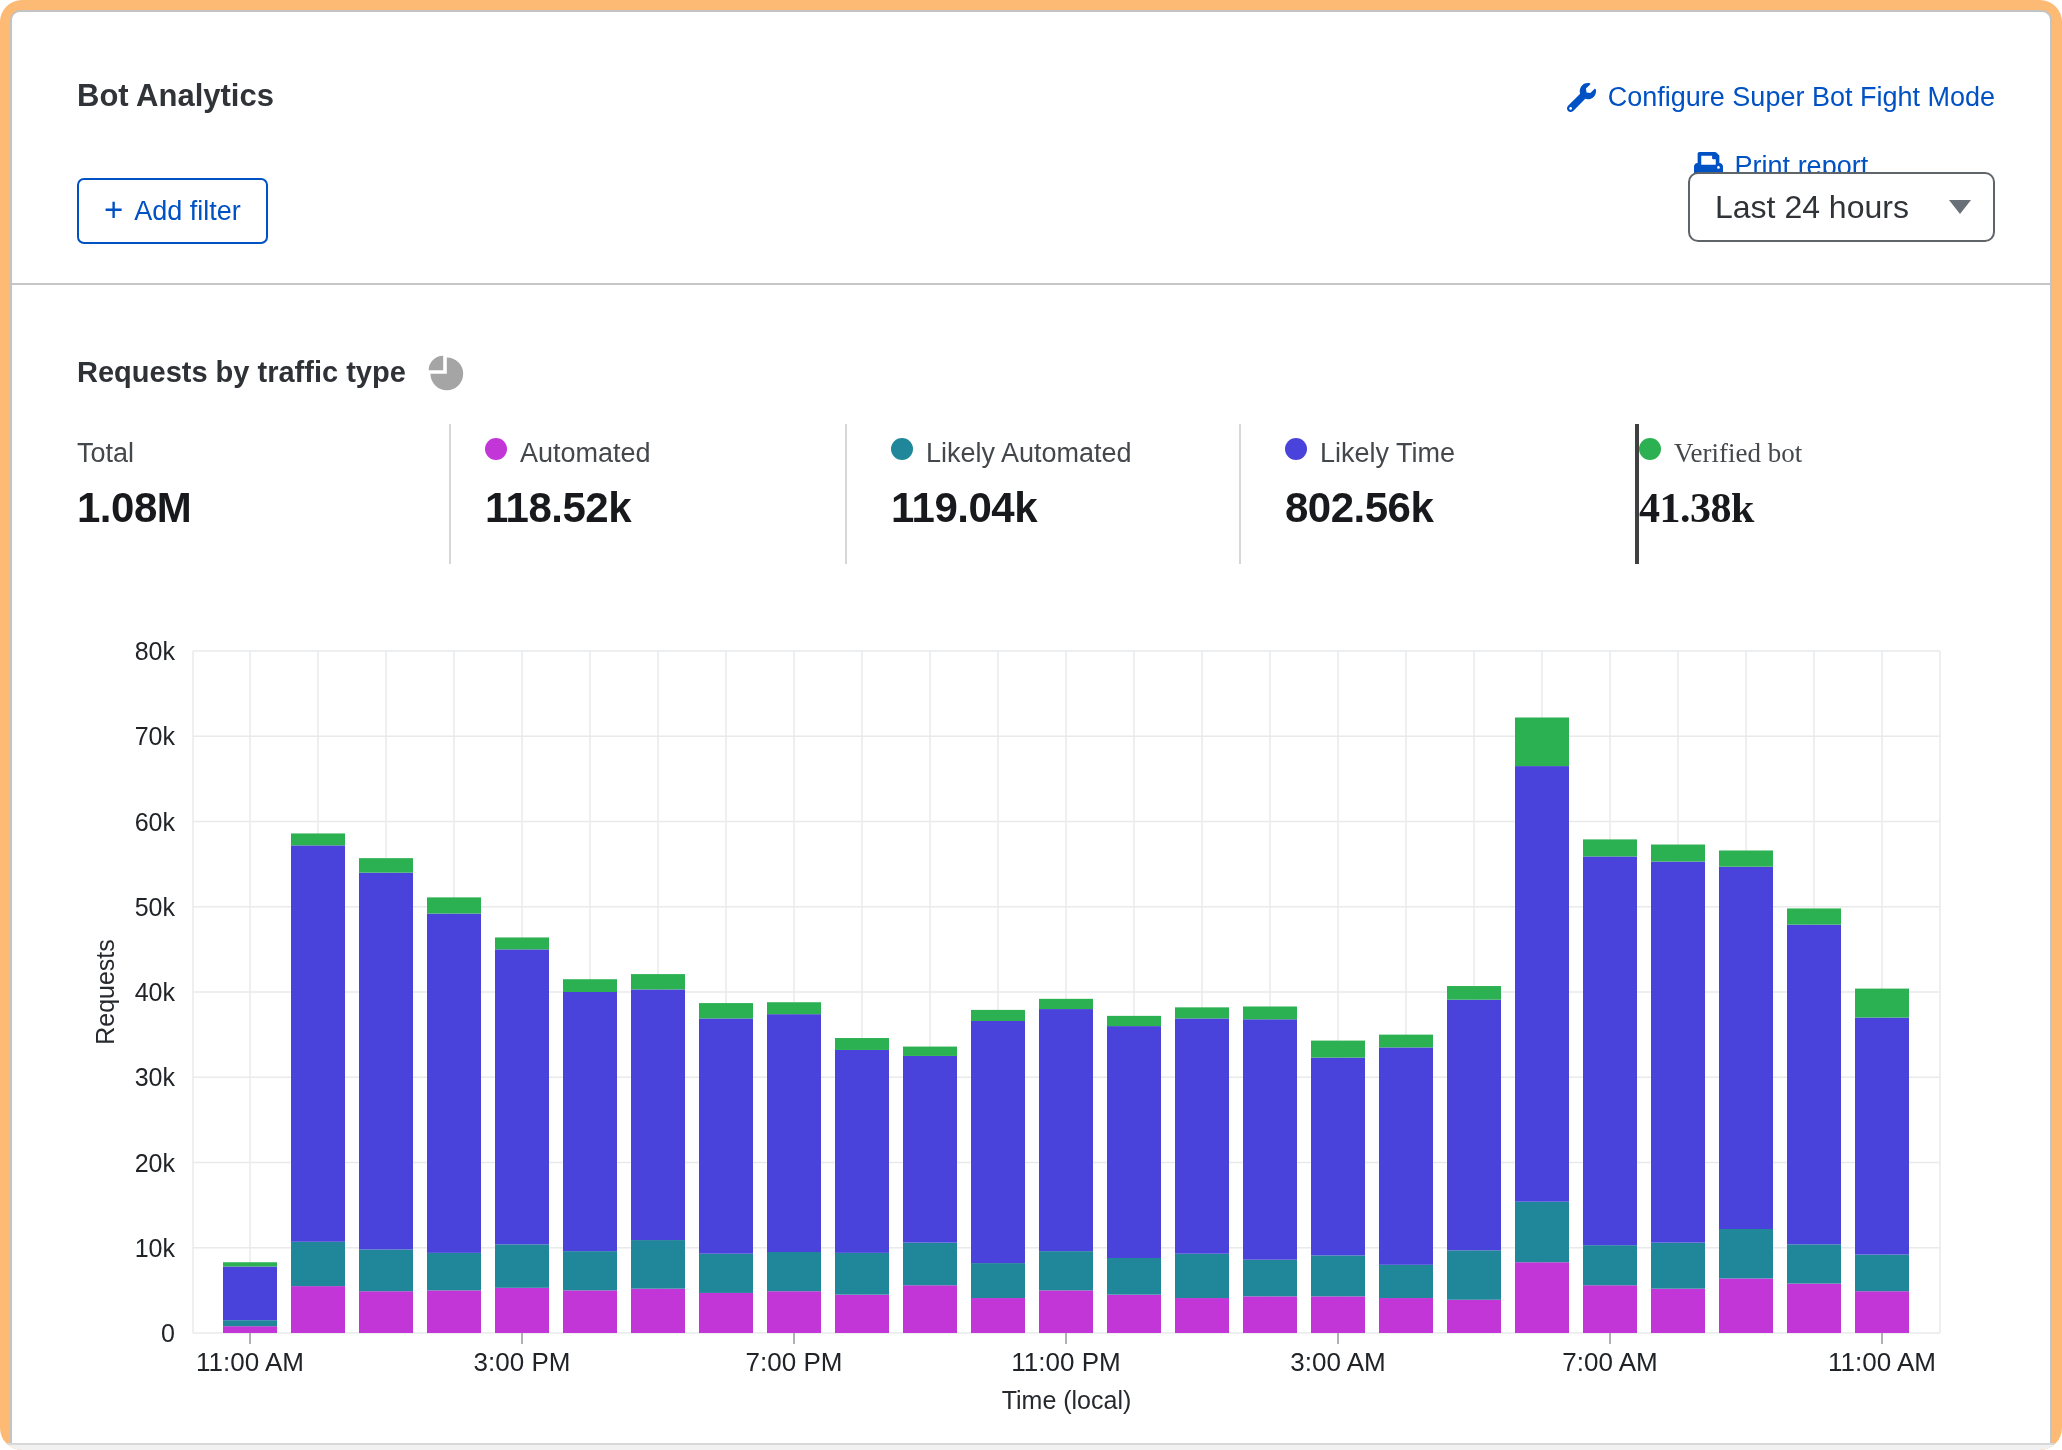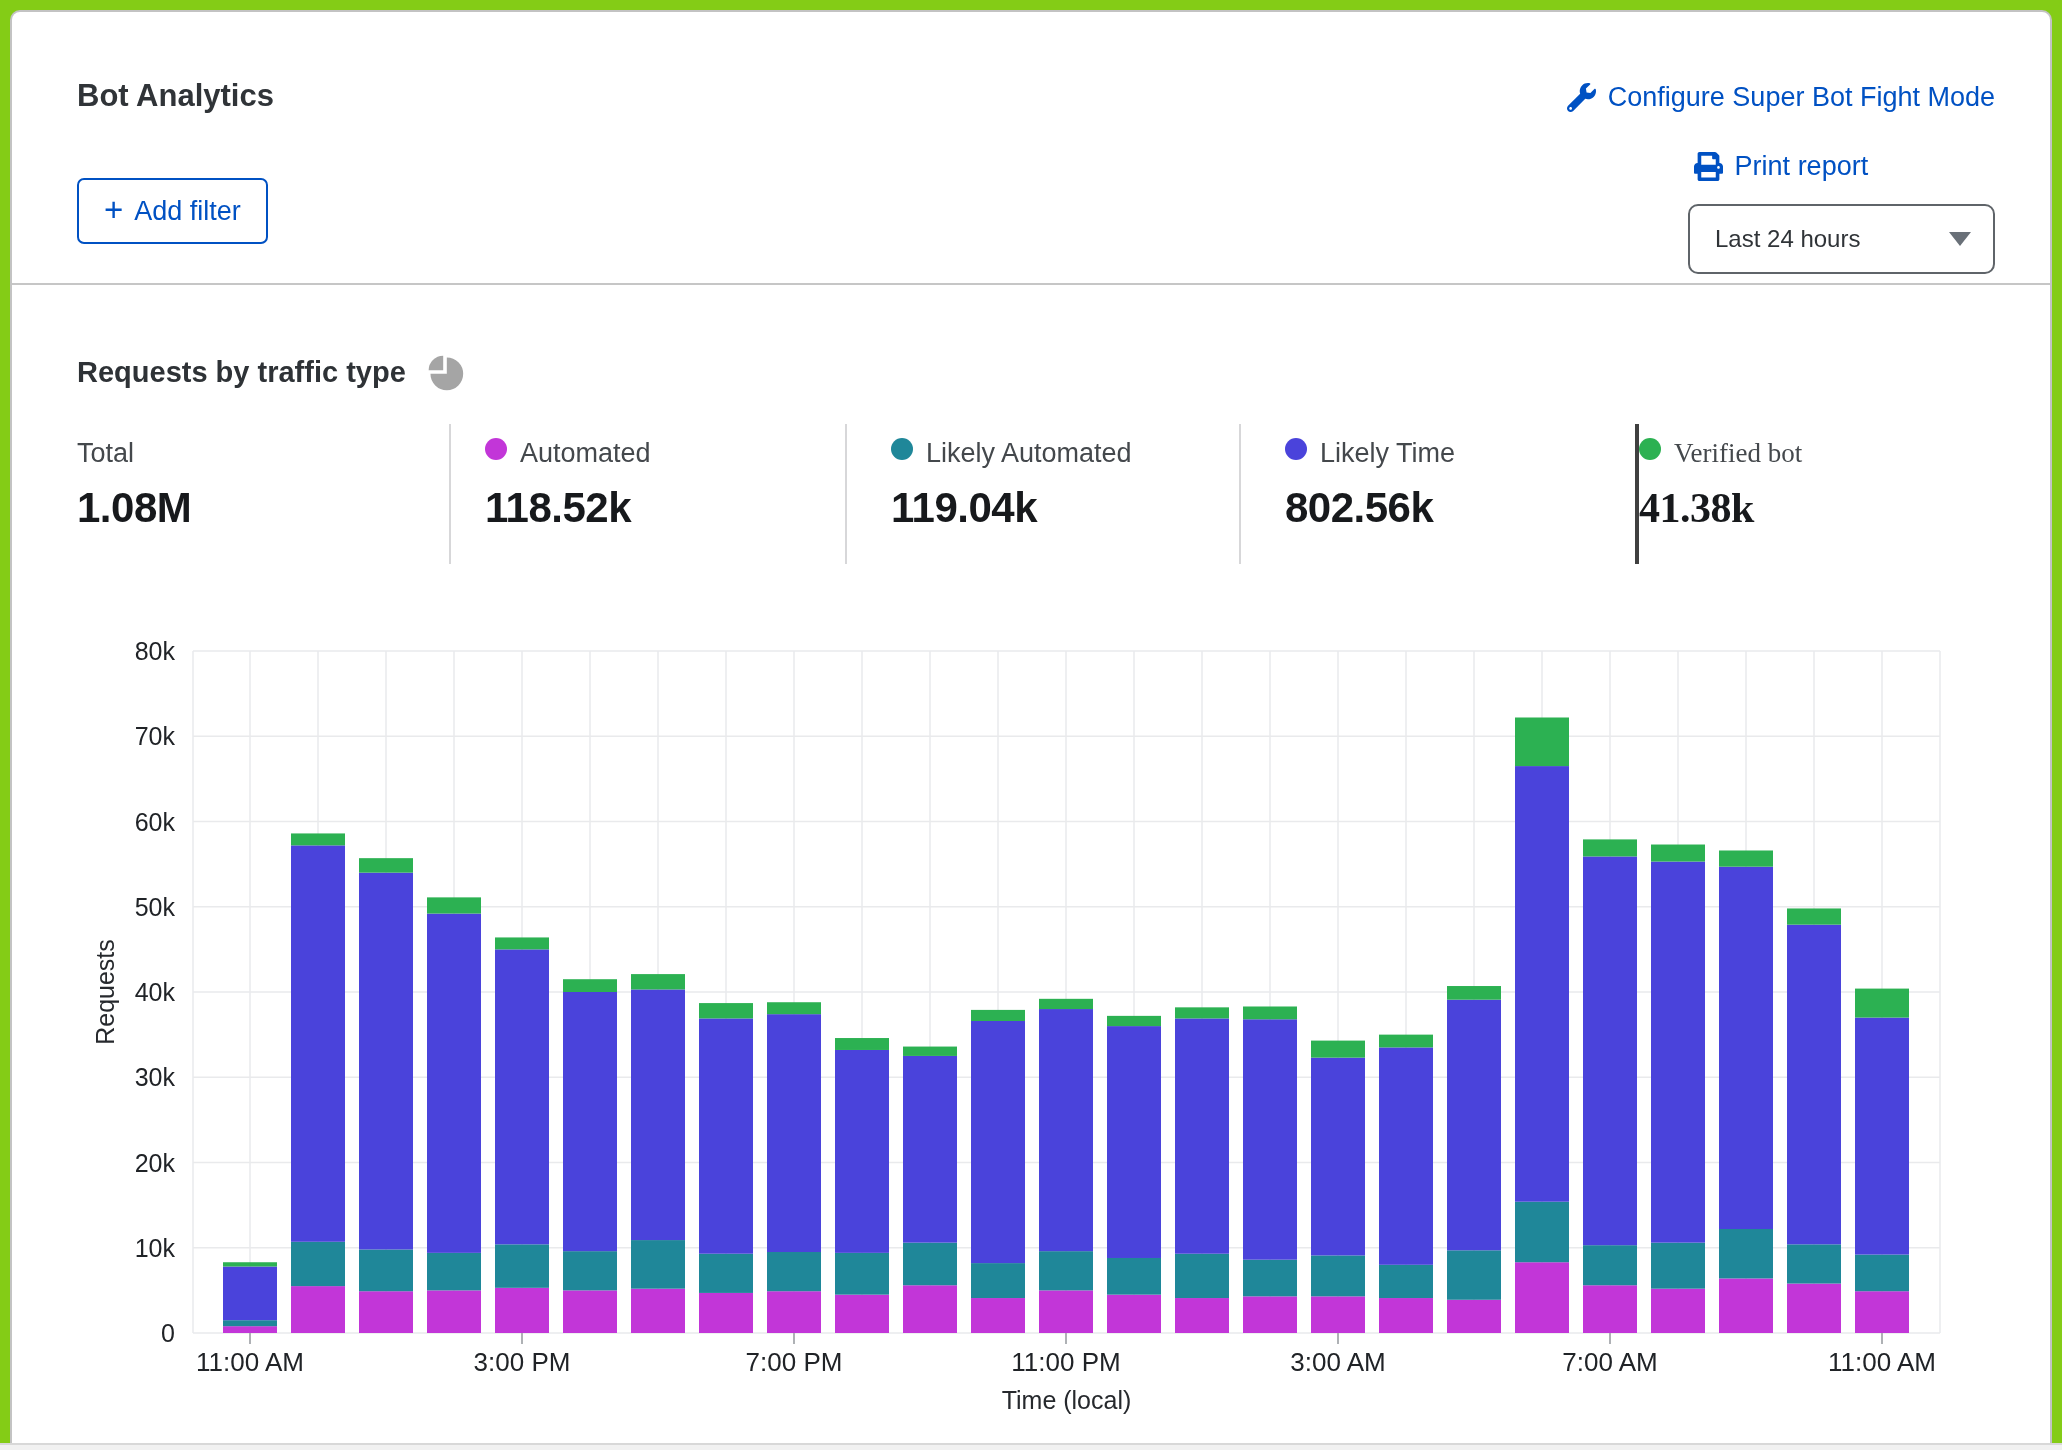--- a/index.html
+++ b/index.html
@@ -1,32 +1,32 @@
 <!DOCTYPE html>
 <html><head>
 <meta charset="utf-8">
 <style>
   html,body{margin:0;padding:0;background:#fff;}
-  .page{position:relative;width:2062px;height:1450px;background:#84cc16;overflow:hidden;
-        font-family:"Liberation Sans","DejaVu Sans",sans-serif;}
+  .page{position:relative;width:2062px;height:1450px;background:#fdba74;overflow:hidden;
+        font-family:"Liberation Sans","DejaVu Sans",sans-serif;border-radius:22px;}
   .card{position:absolute;left:10px;top:10px;width:2042px;height:1434px;background:#fff;
         border:2px solid #c3c3c3;border-bottom:none;border-radius:10px 10px 0 0;box-sizing:border-box;}
   
   .page-title{position:absolute;left:65px;top:66px;margin:0;font-size:31px;font-weight:700;color:#303438;}
   .header-links{position:absolute;right:55px;top:70px;display:flex;align-items:center;gap:38px;flex-direction:column;}
   .hlink{display:flex;align-items:center;gap:12px;color:#0051c3;font-size:27px;cursor:pointer;text-decoration:none;}
   .hlink svg{flex:0 0 auto;}
   .add-filter-btn{position:absolute;left:65px;top:166px;height:66px;display:flex;align-items:center;gap:11px;
         padding:0 25px;background:#fff;border:2px solid #0051c3;border-radius:7px;color:#0051c3;
         font-size:27px;font-weight:500;cursor:pointer;font-family:Liberation Sans, sans-serif;}
   .plus-icon{font-size:33px;font-weight:400;line-height:1;transform:translateY(-2px);}
   .plus-icon::before{content:"+";}
   .dropdown{position:absolute;right:55px;top:160px;width:307px;height:70px;box-sizing:border-box;
         border:2px solid #5f6469;border-radius:10px;background:#fff;display:flex;align-items:center;
-        justify-content:space-between;padding:0 22px 0 25px;font-size:24px;color:#303438;cursor:pointer;margin-top:32px;}
+        justify-content:space-between;padding:0 22px 0 25px;font-size:32px;color:#303438;cursor:pointer;}
   .caret{width:0;height:0;border-left:11px solid transparent;border-right:11px solid transparent;
         border-top:14px solid #697078;}
   .header-divider{position:absolute;left:0;right:0;top:271px;border-top:2px solid #c6c6c6;}
   
   .section-title-row{position:absolute;left:65px;top:340px;display:flex;align-items:center;gap:19px;}
   .section-title-row h2{margin:0;font-size:29px;font-weight:700;color:#2e3236;}
   
   .stats{position:absolute;left:0;right:0;top:412px;height:140px;display:flex;}
   .stat{box-sizing:border-box;height:140px;padding-top:14px;}
   .stat.b1{width:437px;padding-left:65px;}

